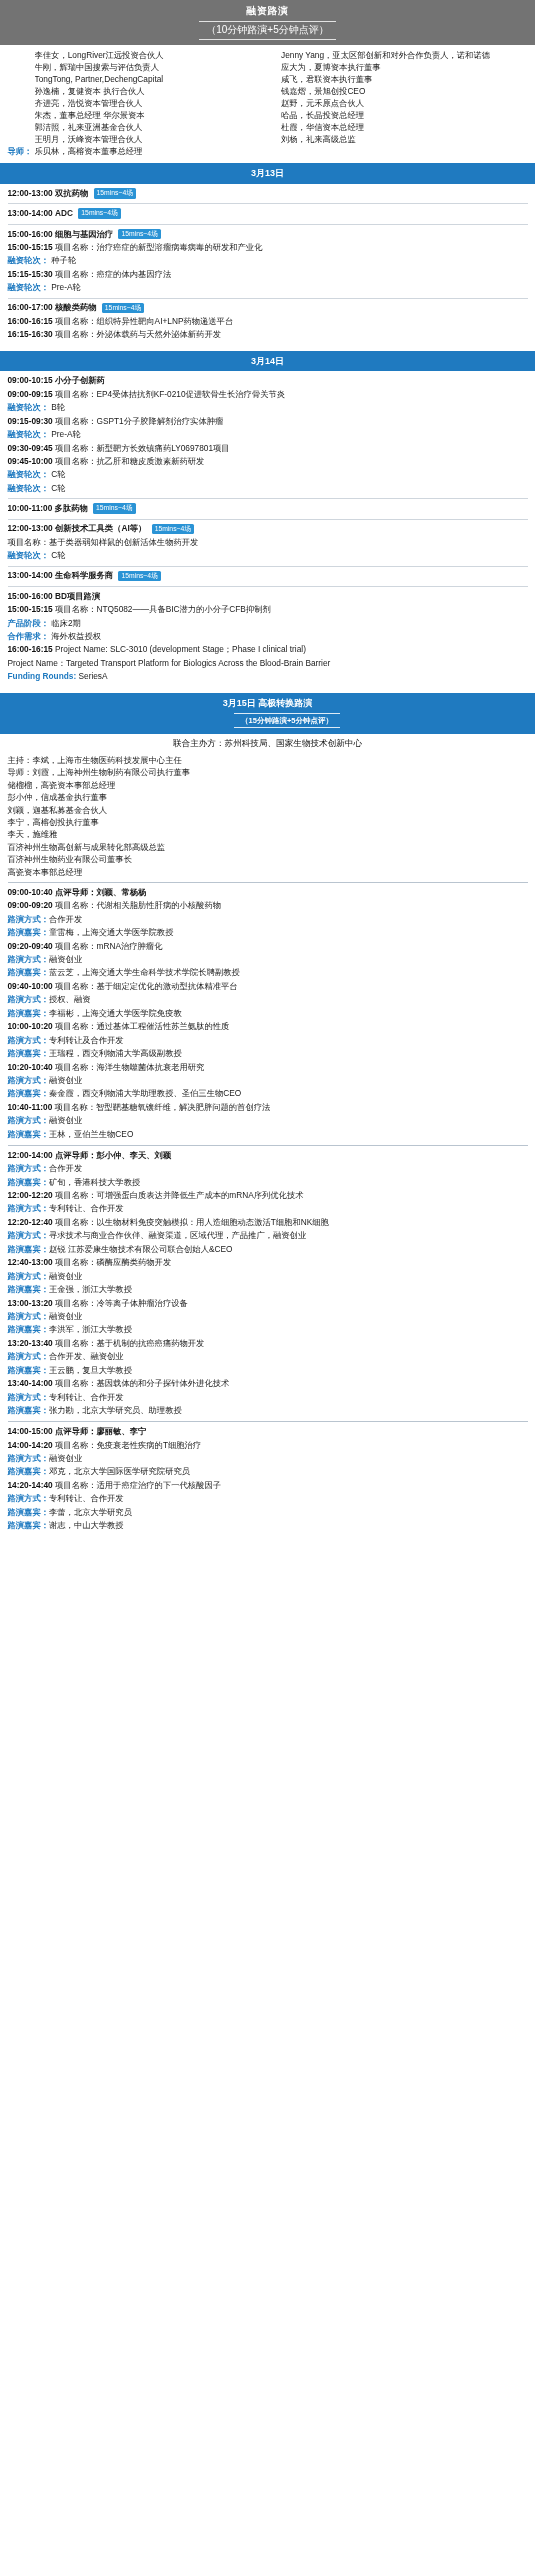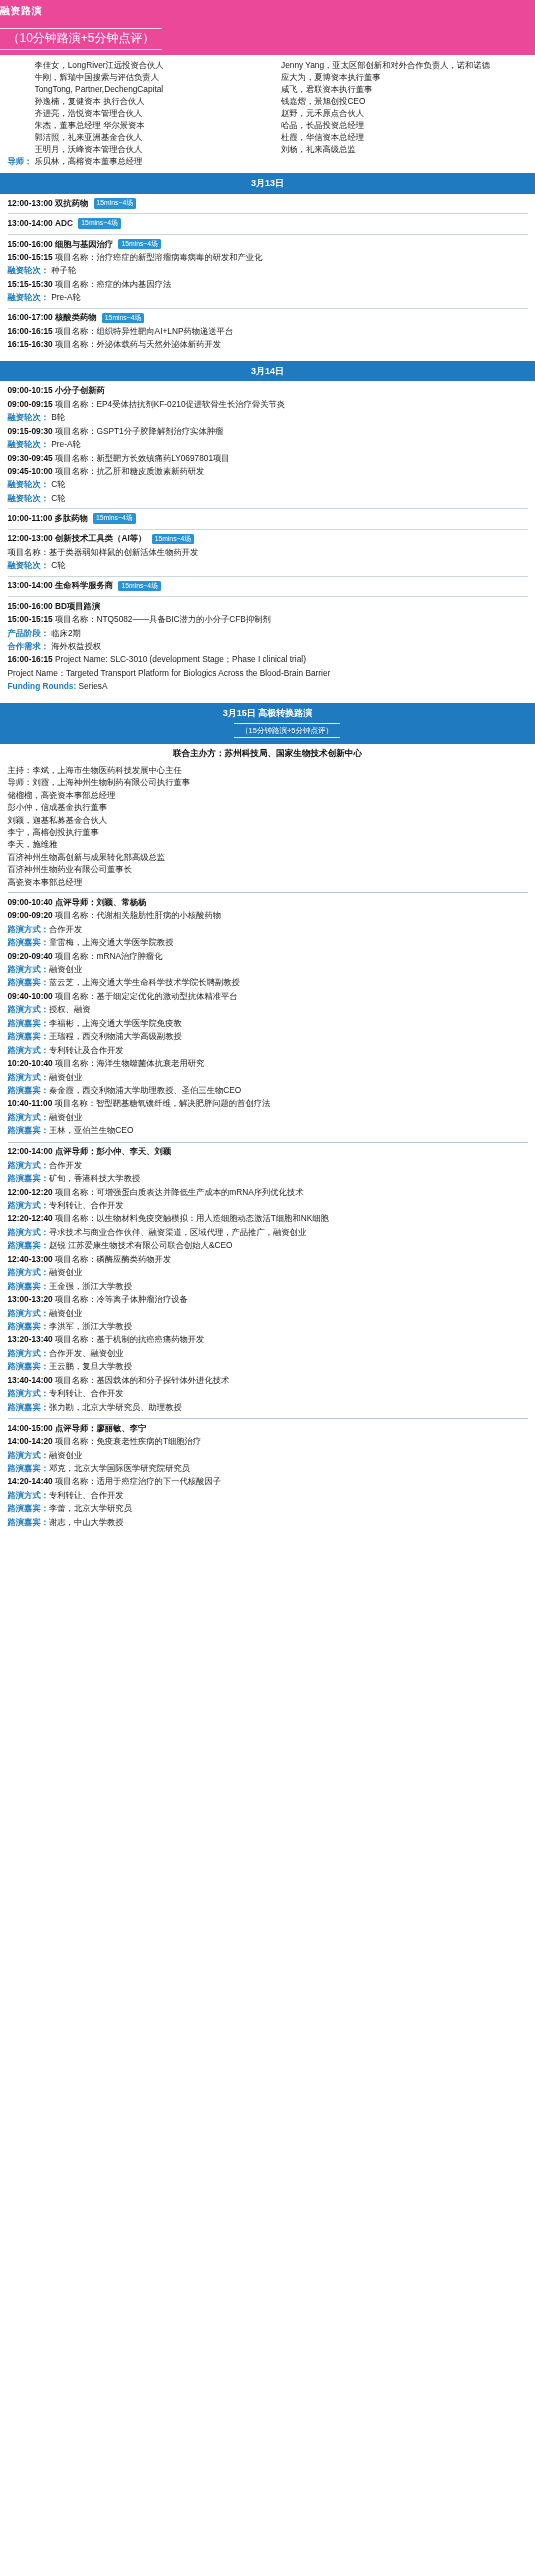--- a/index.html
+++ b/index.html
@@ -8,30 +8,30 @@
     width: 535px;
     font-family: "Liberation Sans", sans-serif;
     background: #ffffff;
     color: #1a1a1a;
     font-size: 8.3px;
   }
   .page { width: 535px; }
 
   
   .banner {
-    background: #ec4899;
+    background: #737373;
     color: #fff;
-    text-align: left;
+    text-align: center;
     padding: 4.5px 0 5.3px 0;
   }
   .banner .b-title { font-size: 9.8px; font-weight: bold; letter-spacing: 0.8px; }
   .banner .b-sub {
     display: inline-block;
-    margin-top: 10px;
-    font-size: 12px;
+    margin-top: 3px;
+    font-size: 10px;
     border-top: 0.8px solid rgba(255,255,255,.8);
     border-bottom: 0.8px solid rgba(255,255,255,.8);
     padding: 1.5px 7.5px;
   }
 
   
   .mentor-wrap { padding: 4.5px 7.5px 6px 7.5px; }
   .mentor-row { display: flex; align-items: flex-end; font-size: 8.3px; line-height: 1.45; }
   .mentor-label { color: #1f7ac0; font-weight: bold; width: 27px; flex: 0 0 27px; }
   .mentor-cols { display: flex; flex: 1 1 auto; }
@@ -46,21 +46,21 @@
     font-size: 9px;
     font-weight: bold;
     padding: 3.8px 0;
     margin: 0;
   }
   .date-bar.tall { padding: 4.5px 0 5.3px 0; }
   .date-bar .d-sub {
     display: inline-block;
     margin-top: 3px;
     font-size: 7.5px;
-    font-weight: normal;
+    font-weight: bold;
     border-top: 0.8px solid rgba(255,255,255,.85);
     border-bottom: 0.8px solid rgba(255,255,255,.85);
     padding: 1.5px 7.5px;
     margin-left: 39px;
   }
   .date-bar .d-main { display: block; }
 
   
   .body { padding: 3px 7.5px 4.5px 7.5px; }
   .line { font-size: 8.3px; line-height: 1.62; }
@@ -76,21 +76,21 @@
     vertical-align: 0.8px;
     line-height: 10.5px;
   }
   .blue { color: #1f7ac0; font-weight: bold; }
   .sec-title { font-weight: bold; }
   .ind { padding-left: 0; }
   .hr { height: 0.8px; background: #cfd6dd; margin: 3px 0; }
 
   
   .host-block { padding: 3px 7.5px 4.5px 7.5px; }
-  .host-title { text-align: center; font-weight: bold; font-size: 8.6px; color: #111; margin: 1.5px 0 3.8px 0; }
+  .host-title { text-align: center; font-weight: normal; font-size: 8.6px; color: #111; margin: 1.5px 0 3.8px 0; }
   .host-line { font-size: 8.3px; line-height: 1.5; }
   .host-cols { display:flex;flex-direction:column; }
   .host-cols .c { flex:1 1 0; padding-right:4.5px; }
   .divider { height: 0.8px; background: #b9c4cf; margin: 3.8px 0 3px 0; }
   .spacer6 { height: 4.5px; }
 </style>
 </head>
 <body>
 
 <div class="page">
@@ -316,22 +316,23 @@
     </div>
     <div class="line ind"><span class="time">09:00-09:20</span> <span>项目名称：代谢相关脂肪性肝病的小核酸药物</span></div>
     <div class="line ind"><span class="blue">路演方式：</span><span>合作开发</span></div>
     <div class="line ind"><span class="blue">路演嘉宾：</span><span>童雷梅，上海交通大学医学院教授</span></div>
     <div class="line ind"><span class="time">09:20-09:40</span> <span>项目名称：mRNA治疗肿瘤化</span></div>
     <div class="line ind"><span class="blue">路演方式：</span><span>融资创业</span></div>
     <div class="line ind"><span class="blue">路演嘉宾：</span><span>蓝云芝，上海交通大学生命科学技术学院长聘副教授</span></div>
     <div class="line ind"><span class="time">09:40-10:00</span> <span>项目名称：基于细定定优化的激动型抗体精准平台</span></div>
     <div class="line ind"><span class="blue">路演方式：</span><span>授权、融资</span></div>
     <div class="line ind"><span class="blue">路演嘉宾：</span><span>李福彬，上海交通大学医学院免疫教</span></div>
+    <div class="line ind"><span class="time">10:00-10:20</span> <span>项目名称：通过基体工程催活性苏兰氨肽的性质</span></div>
+    <div class="line ind"><span class="blue">路演方式：</span><span>专利转让及合作开发</span></div>
     <div class="line ind"><span class="blue">路演嘉宾：</span><span>王瑞程，西交利物浦大学高级副教授</span></div>
-    <div class="line ind"><span class="blue">路演方式：</span><span>专利转让及合作开发</span></div>
     <div class="line ind"><span class="time">10:20-10:40</span> <span>项目名称：海洋生物噬菌体抗衰老用研究</span></div>
     <div class="line ind"><span class="blue">路演方式：</span><span>融资创业</span></div>
     <div class="line ind"><span class="blue">路演嘉宾：</span><span>秦金霞，西交利物浦大学助理教授、圣伯三生物CEO</span></div>
     <div class="line ind"><span class="time">10:40-11:00</span> <span>项目名称：智型靶基糖氧镶纤维，解决肥胖问题的首创疗法</span></div>
     <div class="line ind"><span class="blue">路演方式：</span><span>融资创业</span></div>
     <div class="line ind"><span class="blue">路演嘉宾：</span><span>王林，亚伯兰生物CEO</span></div>
 
     <div class="divider"></div>
 
     <div class="line">

